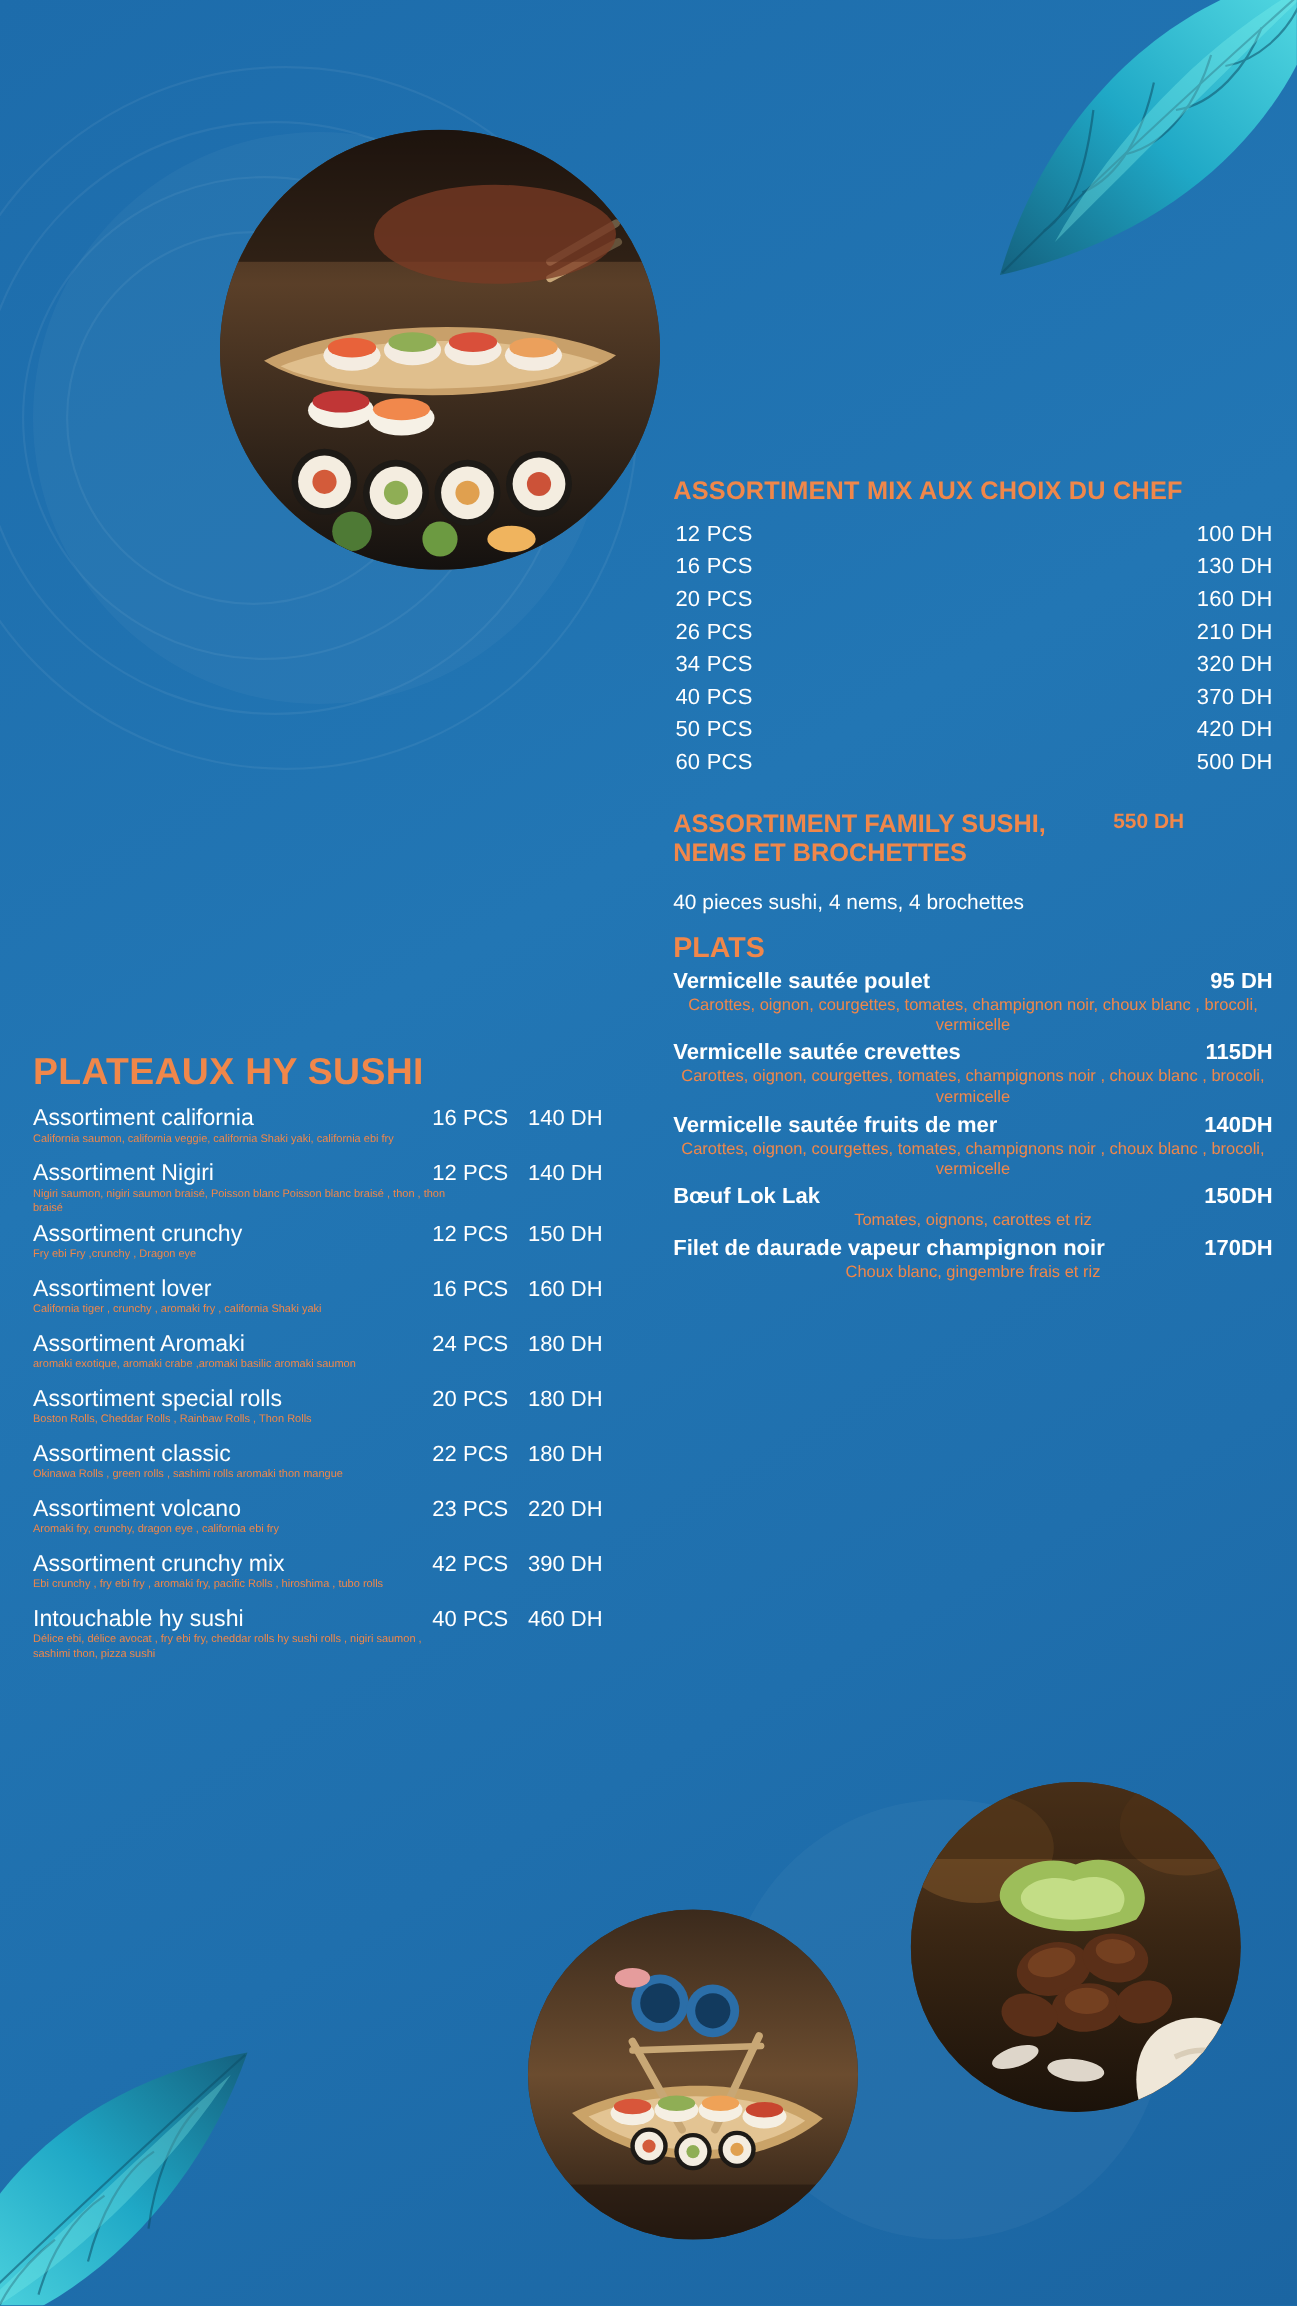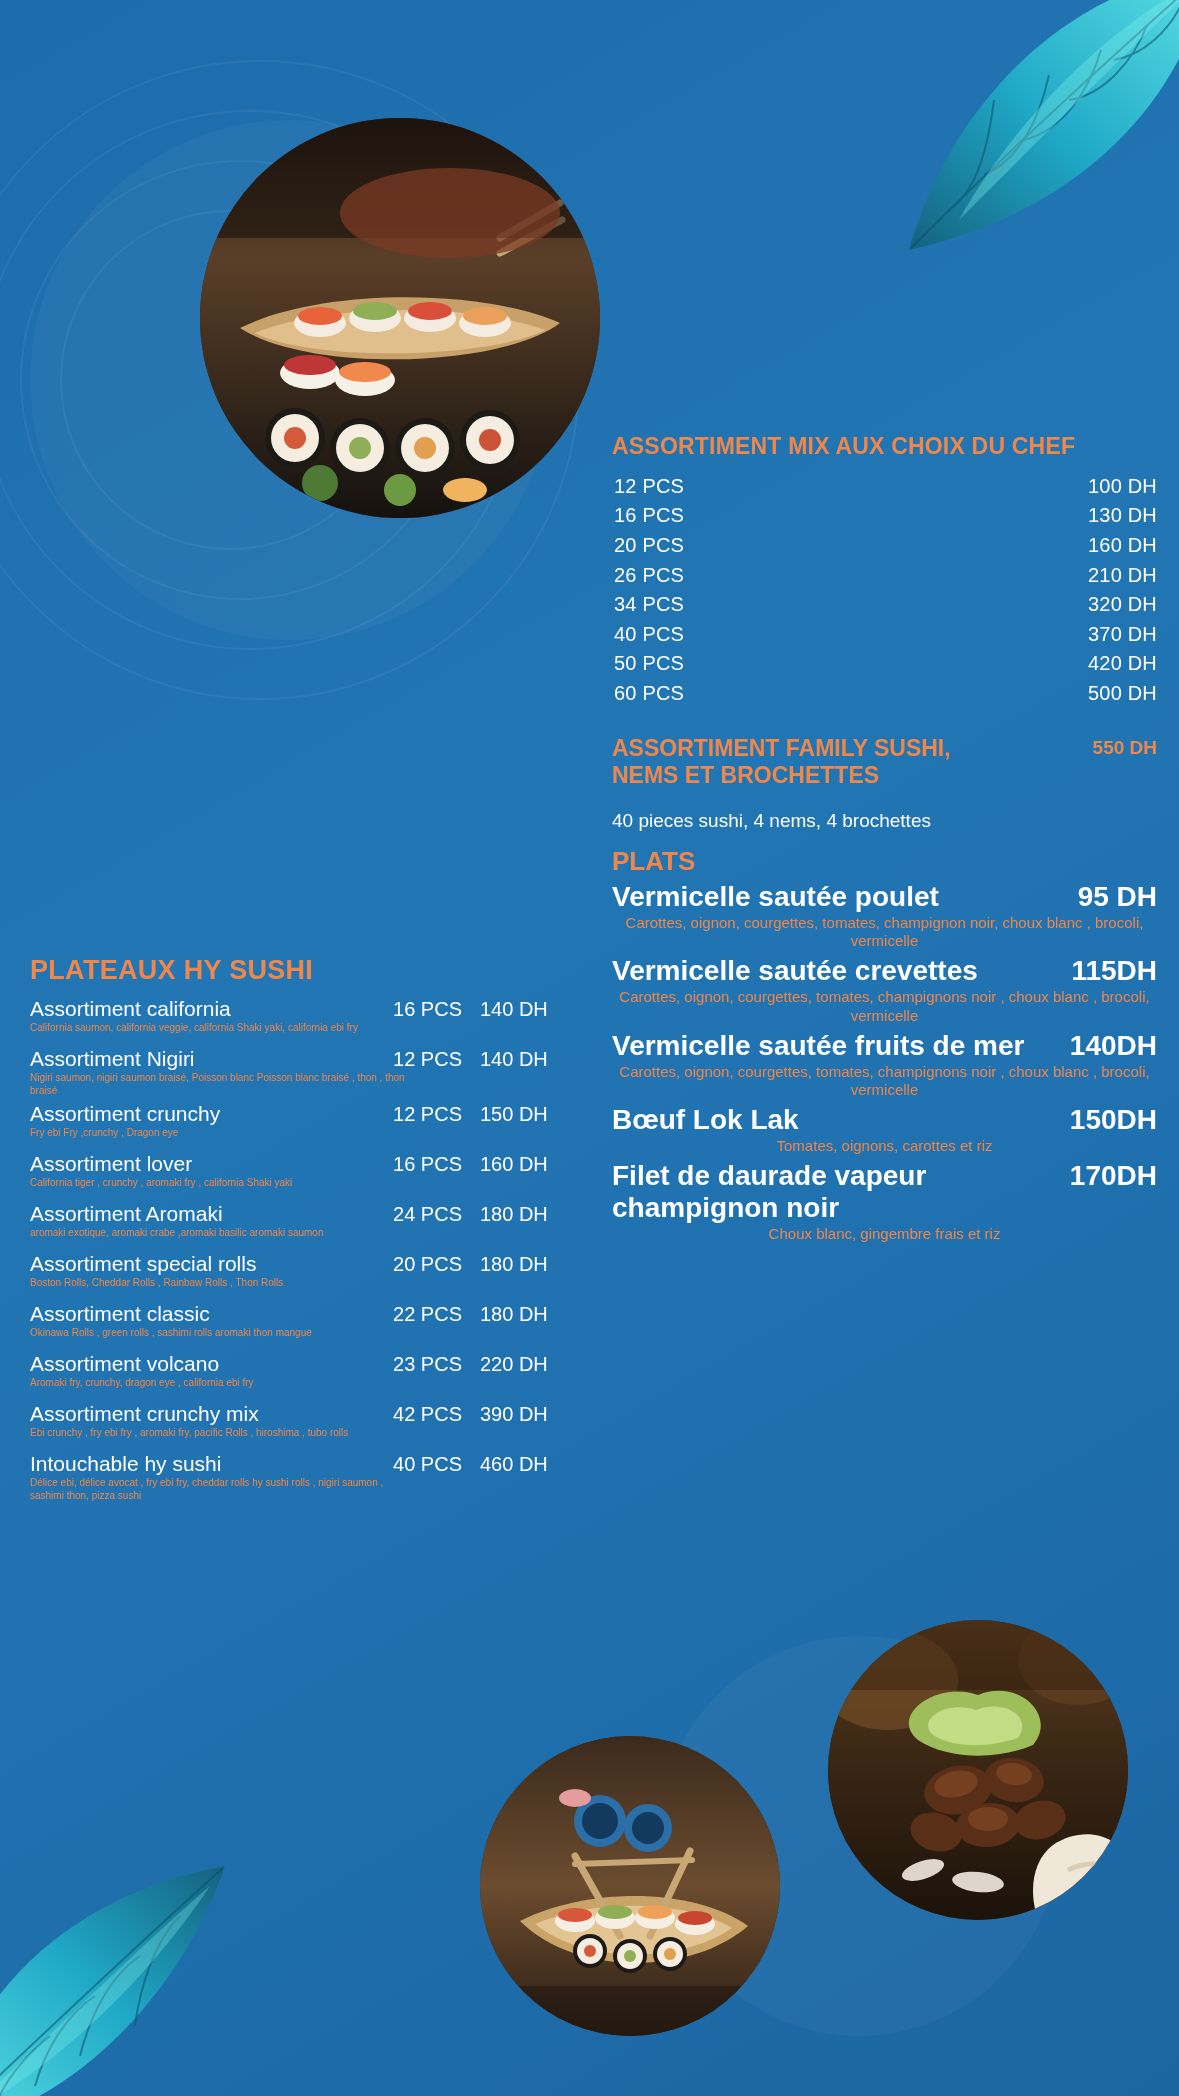--- a/index.html
+++ b/index.html
@@ -82,21 +82,21 @@
     padding-left: 2px;
   }
   .mix-row .pcs { letter-spacing: .2px; }
   .mix-row .price { letter-spacing: .2px; }
 
   .family-block {
     margin-top: 26px;
     position: relative;
     display: flex;
     align-items: flex-start;
-    justify-content: space-between;
+    justify-content: flex-start;
   }
   .family-title {
     color: #f0874a;
     font-weight: bold;
     font-size: 23px;
     line-height: 1.2;
     max-width: 400px;
   }
   .family-price {
     color: #f0874a;
@@ -119,21 +119,21 @@
   }
   .plat {
     margin-top: 4px;
   }
   .plat-head {
     display: flex;
     justify-content: space-between;
     align-items: baseline;
     color: #ffffff;
     font-weight: bold;
-    font-size: 28px;
+    font-size: 20px;
   }
   .plat-name { padding-right: 14px; }
   .plat-price { white-space: nowrap; }
   .plat-desc {
     color: #f0874a;
     font-size: 15px;
     line-height: 1.25;
     margin-top: 1px;
     text-align: center;
   }
@@ -141,21 +141,21 @@
   
   .left-col {
     position: absolute;
     left: 30px;
     top: 955px;
     width: 560px;
   }
   .left-title {
     color: #f0874a;
     font-weight: bold;
-    font-size: 27px;
+    font-size: 34px;
     margin-bottom: 10px;
     letter-spacing: .3px;
   }
   .plat-row {
     position: relative;
     margin-bottom: 4px;
     min-height: 46px;
   }
   .plat-row .name {
     color: #ffffff;

